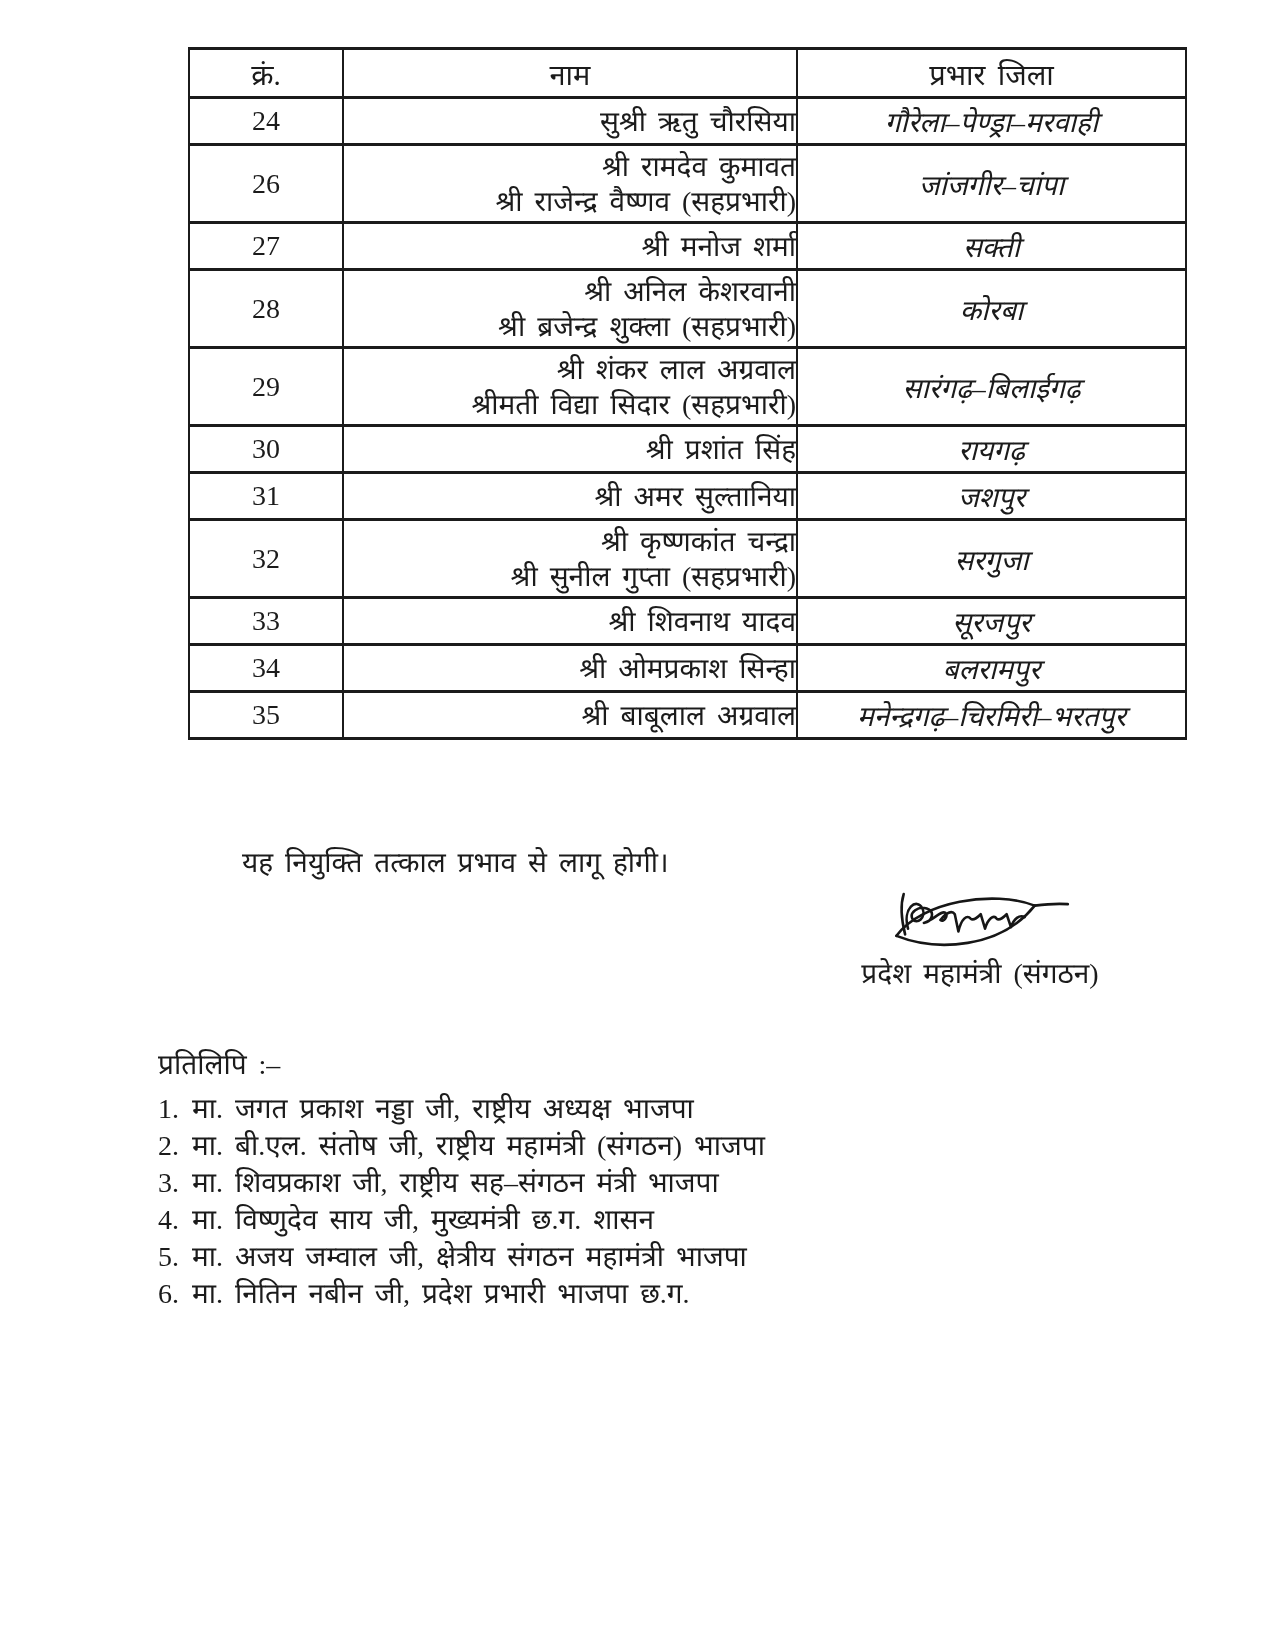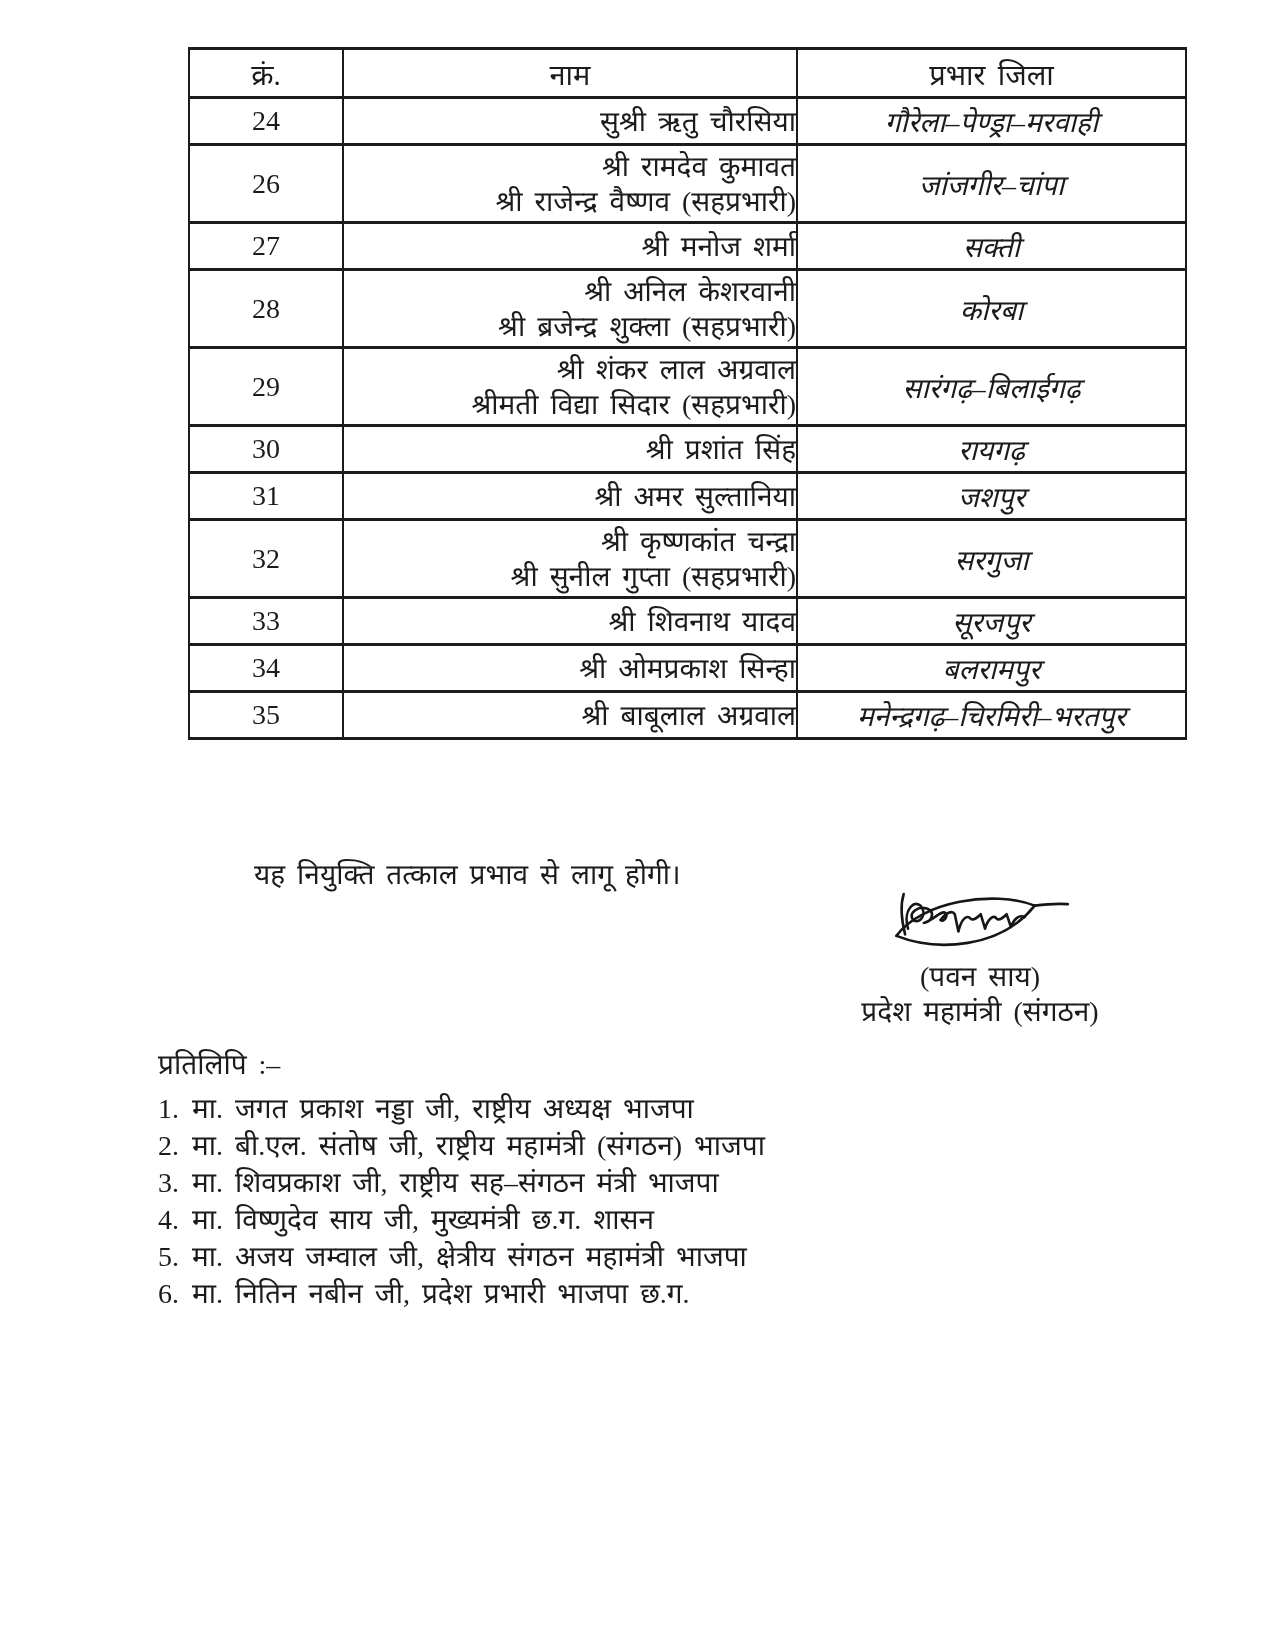--- a/index.html
+++ b/index.html
@@ -31,21 +31,21 @@
     vertical-align:middle;
   }
   table.roster th{height:46px;text-align:center;font-size:29px;}
   td.c-no{text-align:center;height:44px;font-size:27px;}
   tr.tall td.c-no{height:75px;}
   td.c-name{text-align:right;padding:2px 6px;}
   .name-line{line-height:35px;white-space:nowrap;}
   td.c-dist{text-align:center;font-style:italic;}
   
   .note{
-    position:absolute;left:242px;top:845px;margin:12px;
+    position:absolute;left:242px;top:845px;margin:0;
     font-size:28px;line-height:36px;
   }
   
   .sign-block{
     position:absolute;left:830px;top:884px;width:300px;
     text-align:center;
   }
   .sign-block svg{display:block;margin:0 auto;}
   .sign-name{font-size:28px;line-height:34px;margin-top:4px;}
   .sign-title{font-size:28px;line-height:36px;}
@@ -172,21 +172,20 @@
 
         <path d="M14 72 C 48 24, 150 8, 206 30"></path>
         <path d="M14 72 C 70 94, 158 90, 206 30"></path>
         <path d="M206 30 C 222 28, 240 27, 252 28"></path>
 
         <path d="M26 70 C 21 50, 19 30, 24 14"></path>
 
         <path d="M30 62 C 22 34, 42 18, 50 34 C 56 46, 42 58, 36 48 C 32 40, 44 30, 56 34 C 68 38, 64 52, 52 54 C 66 50, 76 36, 82 40 C 86 44, 80 54, 75 50 C 83 40, 91 36, 95 42 L 100 66 C 104 48, 112 42, 117 48 C 121 52, 127 46, 131 42 L 137 62 C 141 48, 149 42, 153 48 C 157 52, 163 46, 167 42 L 173 60 C 177 48, 185 42, 192 46"></path>
       </g>
     </svg>
-    <div class="sign-name">(पवन साय)</div>
     <div class="sign-title">प्रदेश महामंत्री (संगठन)</div>
   </div>
 
   <div class="copies-heading">प्रतिलिपि :–</div>
   <div class="copies-list">
       <div class="copy-item">
         <span class="copy-num">1.</span>
         <span>मा. जगत प्रकाश नड्डा जी, राष्ट्रीय अध्यक्ष भाजपा</span>
       </div>
       <div class="copy-item">

